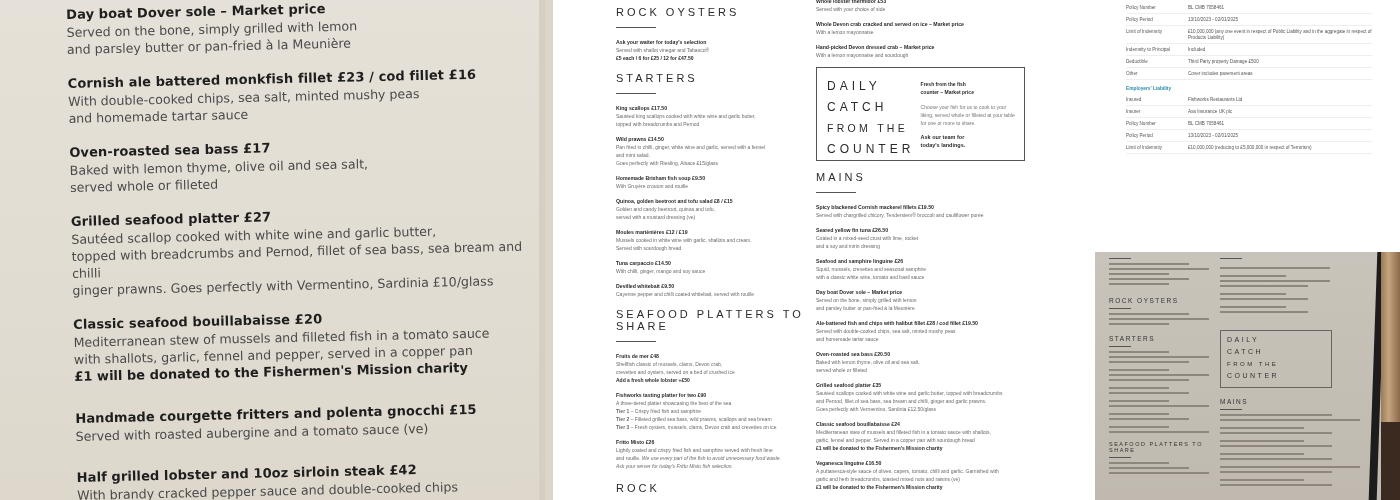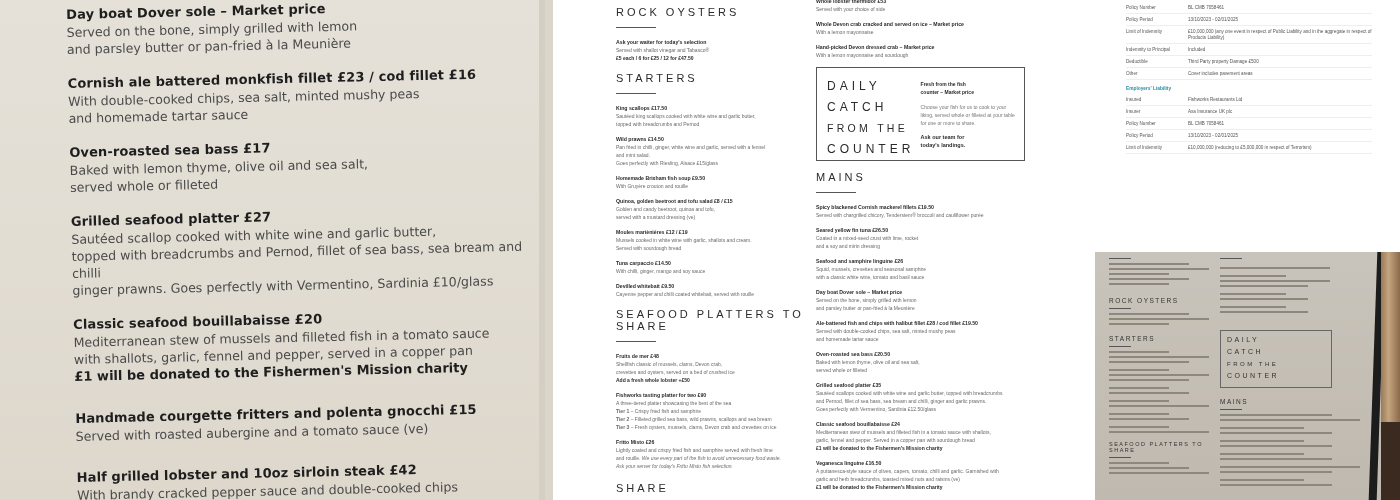--- a/index.html
+++ b/index.html
@@ -192,21 +192,21 @@
       <div class="m-desc"><b>Tier 2</b><span> – Filleted grilled sea bass, wild prawns, scallops and sea bream</span></div>
       <div class="m-desc"><b>Tier 3</b><span> – Fresh oysters, mussels, clams, Devon crab and crevettes on ice</span></div>
     </div>
     <div class="m-item">
       <div class="m-title">Fritto Misto  £26</div>
       <div class="m-desc">Lightly coated and crispy fried fish and samphire served with fresh lime</div>
       <div class="m-desc"><span>and rouille. </span><span class="m-italic">We use every part of the fish to avoid unnecessary food waste.</span></div>
       <div class="m-desc m-italic">Ask your server for today's Fritto Misto fish selection.</div>
     </div>
 
-    <div class="sec-head" style="margin-top:12px">SHARE</div>
+    <div class="sec-head" style="margin-top:12px">ROCK</div>
 
   </div>
 </div>
 
 <div class="menu-col2">
   <div class="col2-inner">
     <div class="m-item">
       <div class="m-title">Whole lobster thermidor  £53</div>
       <div class="m-desc">Served with your choice of side</div>
     </div>

